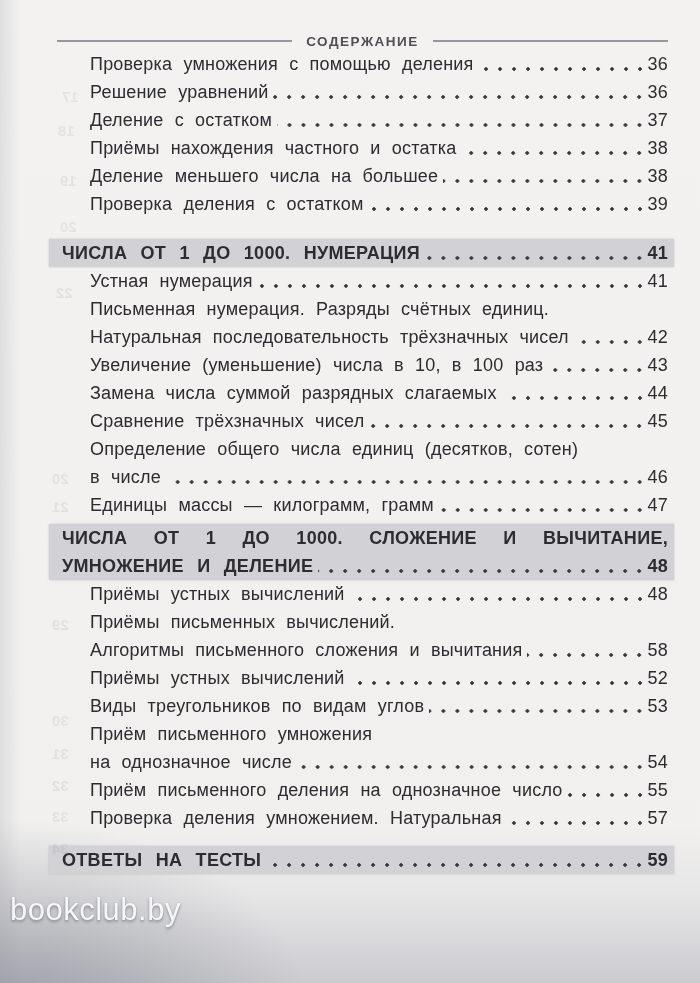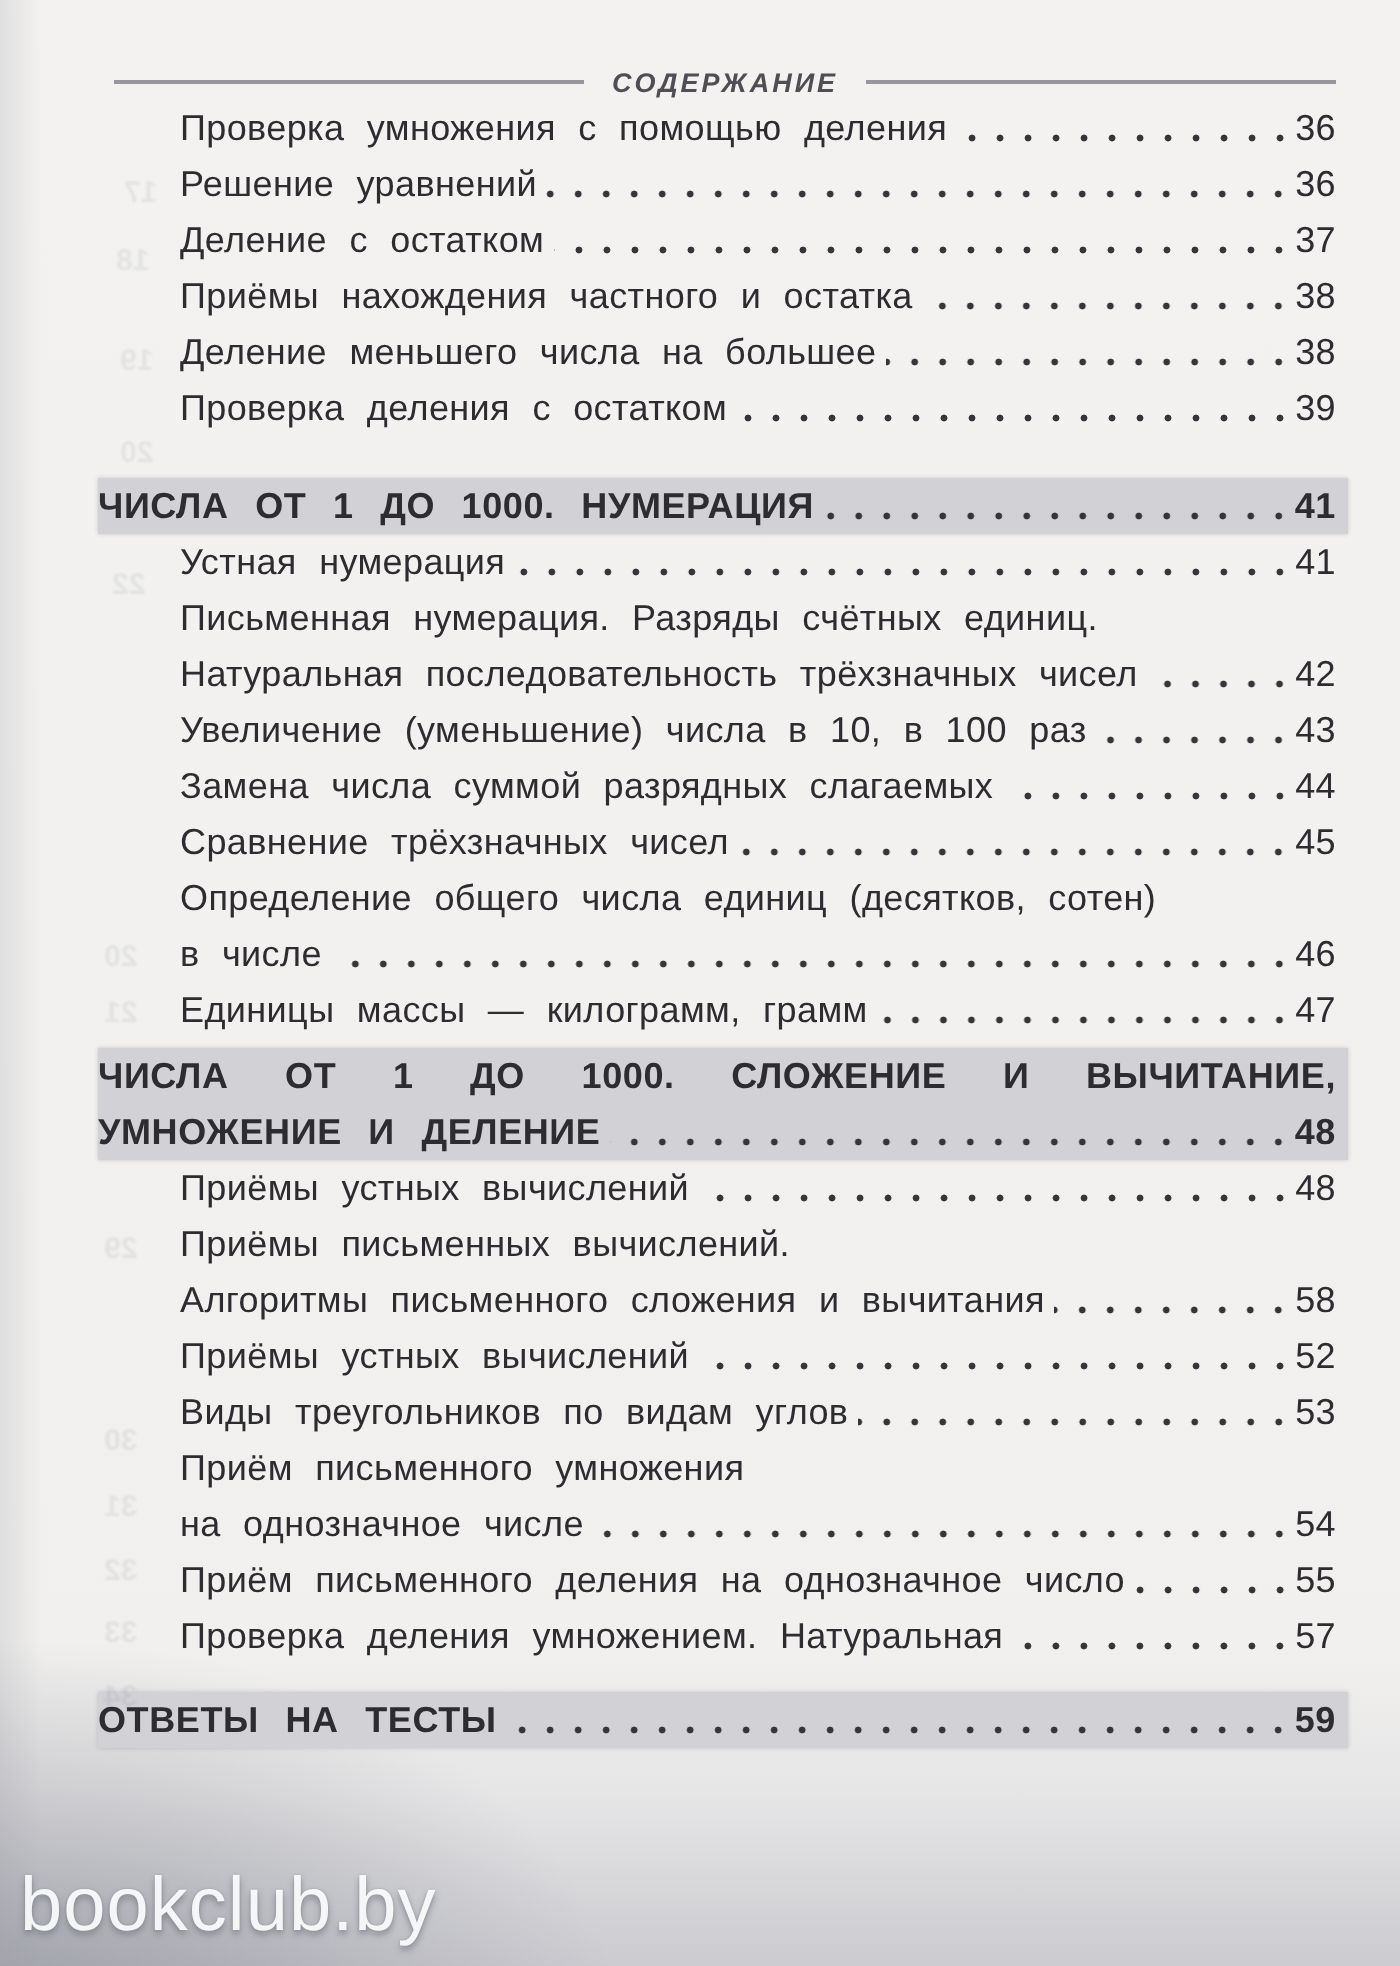--- a/index.html
+++ b/index.html
@@ -14,43 +14,43 @@
       linear-gradient(to right, rgba(150,150,160,.20), rgba(150,150,160,0) 3%),
       radial-gradient(ellipse 430px 270px at 0% 103%, rgba(120,123,134,.55), rgba(120,123,134,0) 72%),
       linear-gradient(to bottom,#f3f2f0 0%,#f1f0ee 84%,#e7e6e7 91%,#d7d7da 96%,#cbcbd0 100%);
   }
   .content{
     position:absolute;left:57px;width:611px;top:0;
     color:#2c2c31;font-size:18px;letter-spacing:.2px;
   }
   .toc-header{display:flex;align-items:center;gap:14px;margin-top:32px;height:18px;}
   .toc-header .rule{flex:1;height:2px;background:#96969c;}
-  .toc-title{font-size:13.5px;font-weight:bold;letter-spacing:1.5px;color:#4e4e54;word-spacing:2px;white-space:nowrap;font-style:italic;}
+  .toc-title{font-size:13.5px;font-weight:bold;letter-spacing:1.5px;color:#4e4e54;word-spacing:2px;white-space:nowrap;}
 
   .row{line-height:28px;word-spacing:6px;}
   .flexrow{display:flex;align-items:flex-start;}
   .indent{padding-left:33px;}
   .heading{font-weight:bold;word-spacing:8px;letter-spacing:.3px;}
   .fj{text-align:justify;text-align-last:justify;}
   .leader{
     flex:1 1 auto;min-width:18px;align-self:stretch;margin-left:5px;
     background-image:radial-gradient(circle,#35353a 1.5px,rgba(0,0,0,0) 1.9px);
     background-size:14px 8px;background-repeat:repeat-x;
     background-position:right 1px bottom 5px;
   }
   .pagenum{white-space:nowrap;}
-  .hl{background:#d2d2d6;margin:0 -6px 0 -8px;padding:0 6px 0 0;box-shadow:0 0 2px rgba(120,120,128,.35);}
+  .hl{background:#d2d2d6;margin:0 -6px 0 -8px;padding:0 6px 0 13px;box-shadow:0 0 2px rgba(120,120,128,.35);}
 
   .sec-1{margin-top:21px;}
   .sec-2{margin-top:5px;}
   .sec-3{margin-top:14px;}
 
   .watermark{
-    position:absolute;left:10px;top:932px;
-    font-size:38px;letter-spacing:.5px;
+    position:absolute;left:10px;top:892px;
+    font-size:31px;letter-spacing:.5px;
     color:rgba(253,254,255,.93);
     text-shadow:0 2px 3px rgba(108,110,121,.65), 0 0 1px rgba(130,132,142,.5);
   }
   .ghost{
     position:absolute;transform:scaleX(-1);
     color:#6f7890;opacity:.12;font-size:15px;font-weight:bold;
     filter:blur(.5px);
   }
 </style>
 </head>

